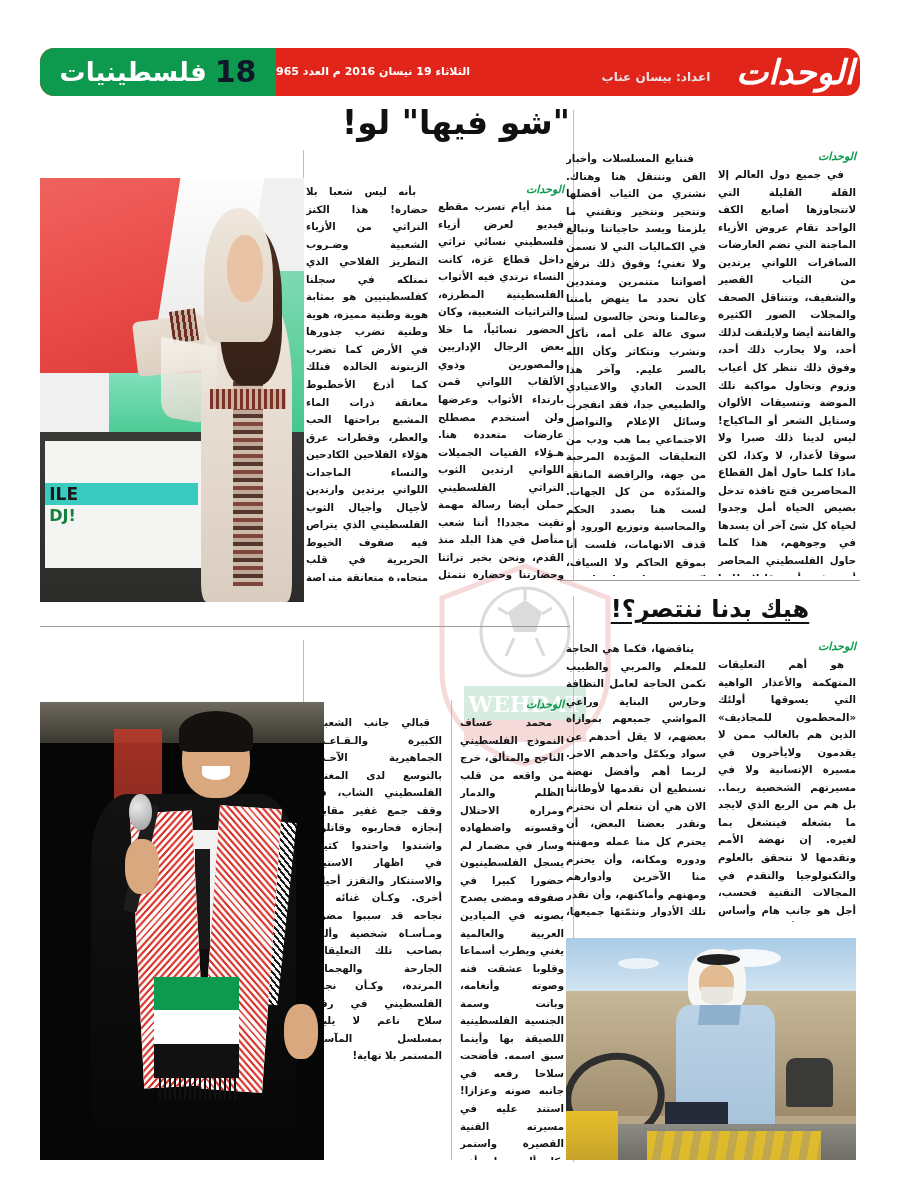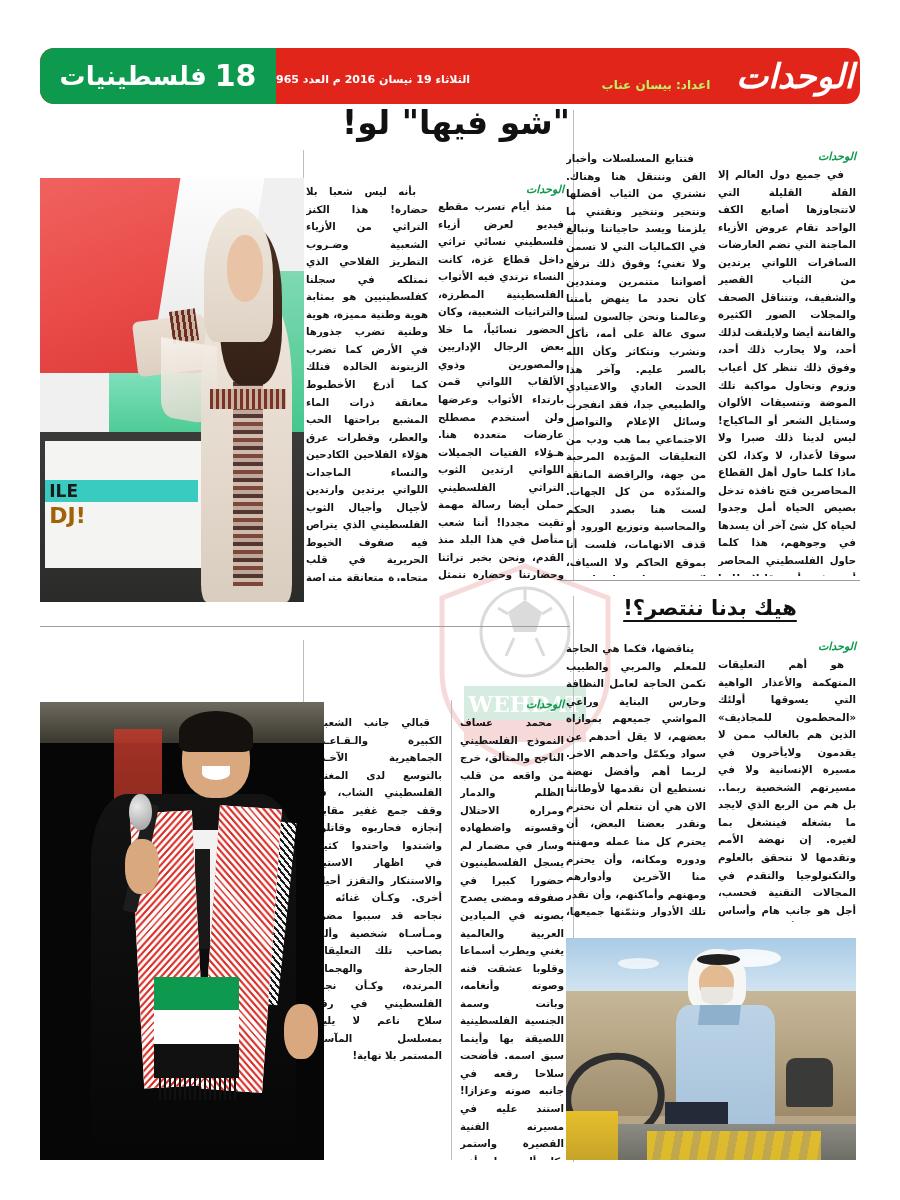--- a/index.html
+++ b/index.html
@@ -14,56 +14,56 @@
   .page{
     position:absolute;inset:0;
     width:900px;height:1200px;
     background:#fff;
   }
 
   
   .masthead{
     position:absolute;
     left:40px;top:48px;
-    width:820px;height:56px;
+    width:820px;height:48px;
     border-radius:14px;
     background:#E1251B;
     overflow:hidden;
     display:flex;flex-direction:row-reverse;
     align-items:stretch;
   }
   .mast-green{
     background:#0E9A4E;
     width:236px;
     border-radius:14px 0 0 14px;
     display:flex;align-items:center;justify-content:center;
     gap:8px;
     flex-direction:row-reverse;
   }
   .mast-green .section-num{
-    color:#ffffff;font-size:30px;font-weight:bold;letter-spacing:0;
+    color:#0f172a;font-size:30px;font-weight:bold;letter-spacing:0;
     line-height:1;
     font-family:"DejaVu Sans","Liberation Sans",sans-serif;
   }
   .mast-green .section-name{
     color:#fff;font-size:26px;font-weight:bold;line-height:1;
     font-family:"DejaVu Sans","Liberation Sans",sans-serif;
   }
   .mast-date{
     flex:0 0 auto;
     display:flex;align-items:flex-end;
     padding:0 14px 18px 0;
     color:#fff;font-size:11px;font-weight:bold;
     white-space:nowrap;
   }
   .mast-spacer{flex:1 1 auto;}
   .mast-credit{
     display:flex;align-items:flex-end;
     padding:0 0 12px 10px;
-    color:#bef264;font-size:12px;font-weight:bold;white-space:nowrap;
+    color:#e5e5e5;font-size:12px;font-weight:bold;white-space:nowrap;
   }
   .mast-logo{
     display:flex;align-items:center;
     padding:0 6px 0 26px;
     color:#fff;
     font-family:"DejaVu Serif","Liberation Serif",serif;
     font-size:34px;font-weight:bold;
     font-style:italic;
     line-height:1;
     white-space:nowrap;
@@ -85,21 +85,21 @@
   
   .headline{
     position:absolute;
     font-family:"DejaVu Sans","Liberation Sans",sans-serif;
     font-weight:bold;
     color:#111;
     text-align:center;
     line-height:1.15;
   }
   .hl-right-1{right:40px;top:108px;width:300px;font-size:25px;}
-  .hl-right-2{right:40px;top:596px;width:300px;font-size:21px;
+  .hl-right-2{right:40px;top:596px;width:300px;font-size:24px;
               text-decoration:underline;text-underline-offset:5px;}
   .hl-left-1{right:330px;top:104px;width:255px;font-size:33px;text-align:right;}
   .hl-left-2{right:330px;top:642px;width:450px;font-size:33px;text-align:right;
              text-decoration:underline;text-underline-offset:6px;}
 
   .byline{
     position:absolute;
     color:#0E9A4E;
     font-weight:bold;
     font-size:11px;
@@ -164,21 +164,21 @@
     position:absolute;left:2%;bottom:8%;width:58%;height:30%;
     background:#f4f4f2;
     color:#111;
     font-family:"DejaVu Sans","Liberation Sans",sans-serif;
     font-weight:bold;
     display:flex;flex-direction:column;justify-content:center;
     padding-right:6px;
     direction:ltr;
   }
   .dj-l1{background:#39cbc0;color:#1a1a1a;font-size:17px;padding:1px 4px;}
-  .dj-l2{color:#a16207;font-size:22px;padding:1px 4px;}
+  .dj-l2{color:#15803d;font-size:16px;padding:1px 4px;}
   .model{
     position:absolute;right:2%;top:7%;width:62%;height:93%;
   }
   .m-veil{
     position:absolute;right:16%;top:0;width:42%;height:34%;
     background:linear-gradient(180deg,#efe7dd,#ded2c4);
     border-radius:50% 50% 18% 18%;
   }
   .m-hair{
     position:absolute;right:10%;top:5%;width:38%;height:40%;

